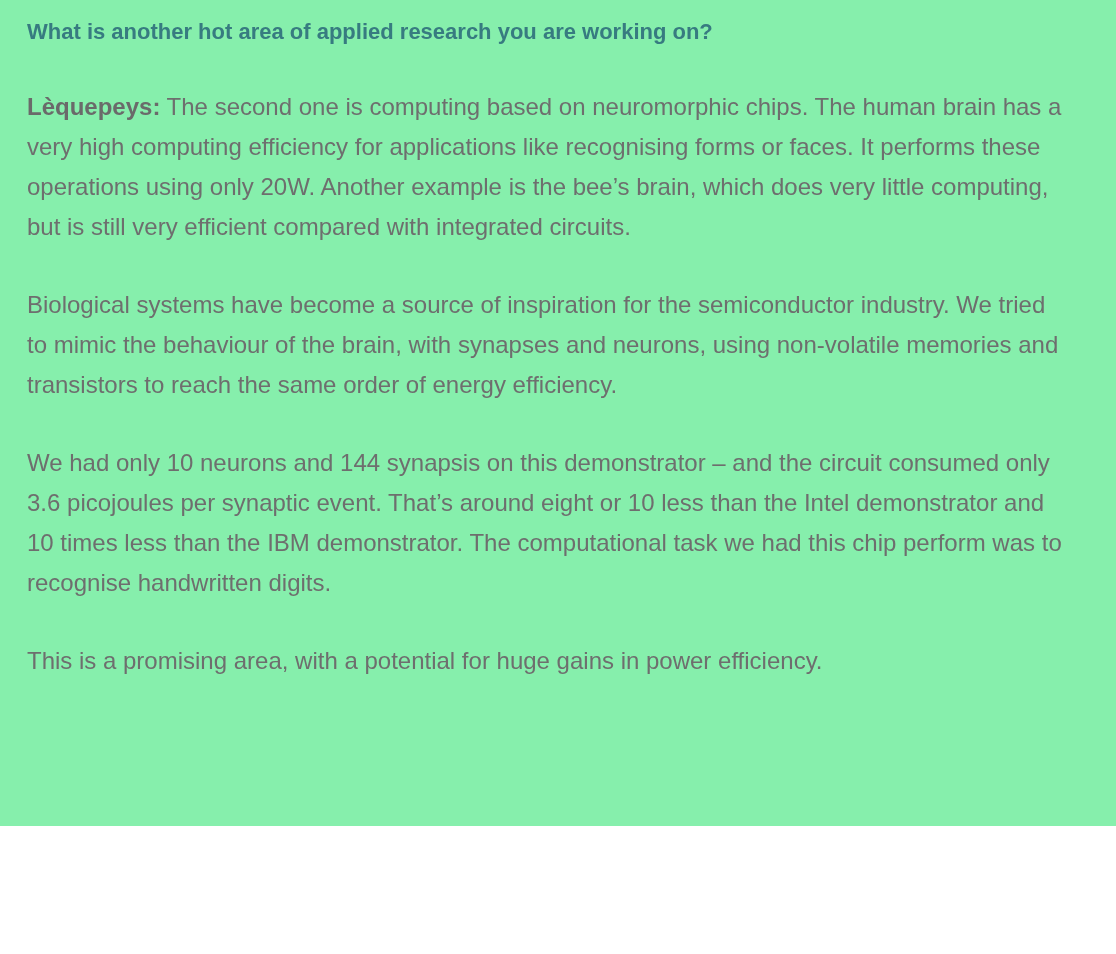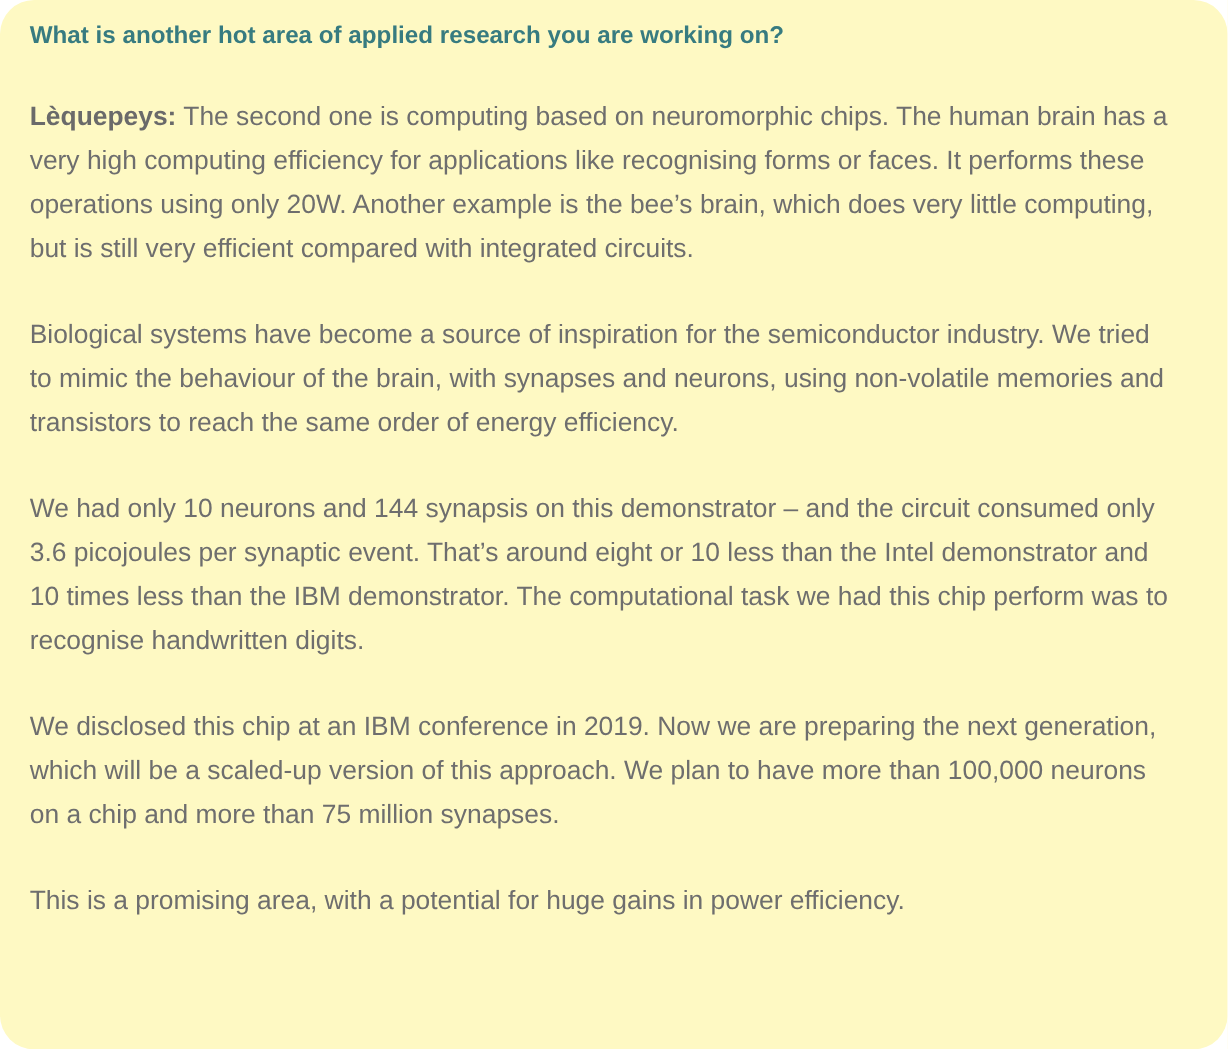--- a/index.html
+++ b/index.html
@@ -3,25 +3,24 @@
 <meta charset="utf-8">
 <style>
   html, body {
     margin: 0;
     padding: 0;
     background: #ffffff;
     font-family: "Liberation Sans", sans-serif;
   }
   .page {
     width: 1116px;
-    height: 954px;
-    background: #fef9c3;
+    height: 826px;
+    background: #86efac;
     overflow: hidden;
     box-sizing: border-box;
-    border-radius: 31px;
   }
   .article {
     box-sizing: border-box;
     width: 1069px;           
     padding: 18px 0 0 27px;
   }
   h2.question {
     font-size: 22px;
     font-weight: bold;
     color: #377B80;
@@ -57,18 +56,17 @@
 
     <h2 class="question">What is another hot area of applied research you are working on?</h2>
 
     <p class="body-para"><span class="speaker">Lèquepeys:</span><span> The second one is computing based on neuromorphic chips. The human brain has a very high computing efficiency for applications like recognising forms or faces. It performs these operations using only 20W. Another example is the bee’s brain, which does very little computing, but is still very efficient compared with integrated circuits.</span></p>
 
     <p class="body-para"><span>Biological systems have become a source of inspiration for the semiconductor industry. We tried to mimic the behaviour of the brain, with synapses and neurons, using non-volatile memories and transistors to reach the same order of energy efficiency.</span></p>
 
 
     <p class="body-para"><span>We had only 10 neurons and 144 synapsis on this demonstrator – and the circuit consumed only 3.6 picojoules per synaptic event. That’s around eight or 10 less than the Intel demonstrator and 10 times less than the IBM demonstrator. The computational task we had this chip perform was to recognise handwritten digits.</span></p>
 
-    <p class="body-para"><span>We disclosed this chip at an IBM conference in 2019. Now we are preparing the next generation, which will be a scaled-up version of this approach. We plan to have more than 100,000 neurons on a chip and more than 75 million synapses.</span></p>
 
     <p class="body-para"><span>This is a promising area, with a potential for huge gains in power efficiency.</span></p>
 
   </div>
 </div>
 
 </body></html>

